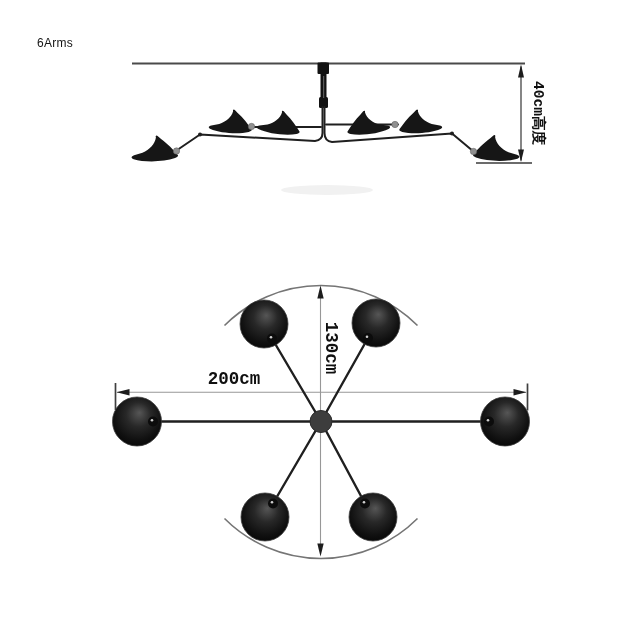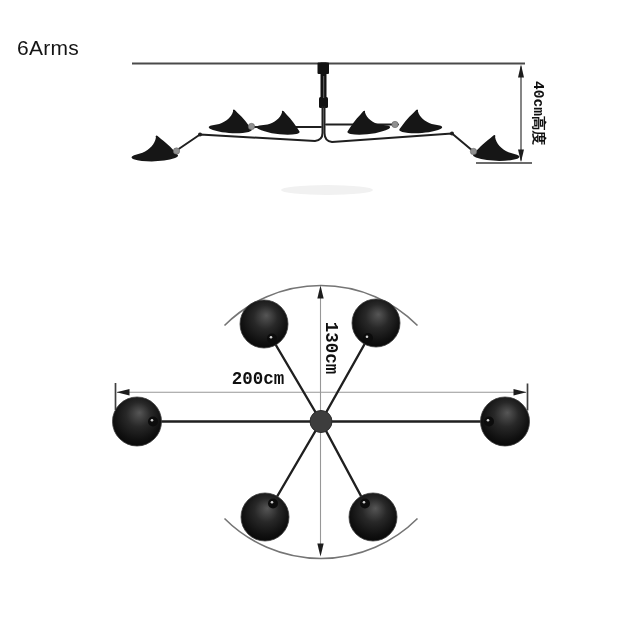--- a/index.html
+++ b/index.html
@@ -1,24 +1,24 @@
 <!DOCTYPE html>
 <html><head>
 <meta charset="utf-8">
 <style>
   html,body{margin:0;padding:0;}
   body{width:640px;height:640px;background:#ffffff;position:relative;overflow:hidden;
        font-family:"Liberation Sans", sans-serif;}
   .stage{position:absolute;left:0;top:0;width:640px;height:640px;}
   svg.artwork{position:absolute;left:0;top:0;}
   .lbl{position:absolute;color:#141414;white-space:nowrap;}
-  .lbl-arms{left:17px;top:36px;font-size:21px;letter-spacing:0.3px;}
+  .lbl-arms{left:37px;top:36px;font-size:12px;letter-spacing:0.3px;}
   .dim-text{font-family:"Liberation Mono","DejaVu Sans Mono",monospace;font-weight:bold;color:#101010;}
   .rot{transform:translate(-50%,-50%) rotate(90deg);}
-  .ctr{transform:translate(-50%,-50%);margin-left:24px;}
+  .ctr{transform:translate(-50%,-50%);}
   .lbl-40{left:538px;top:113px;font-size:14.5px;}
   .lbl-200{left:234px;top:379px;font-size:17.5px;}
   .lbl-130{left:331px;top:348px;font-size:17.5px;}
 </style>
 </head>
 <body>
 
 <div class="stage">
 
   <svg class="artwork" width="640" height="640" viewBox="0 0 640 640">

